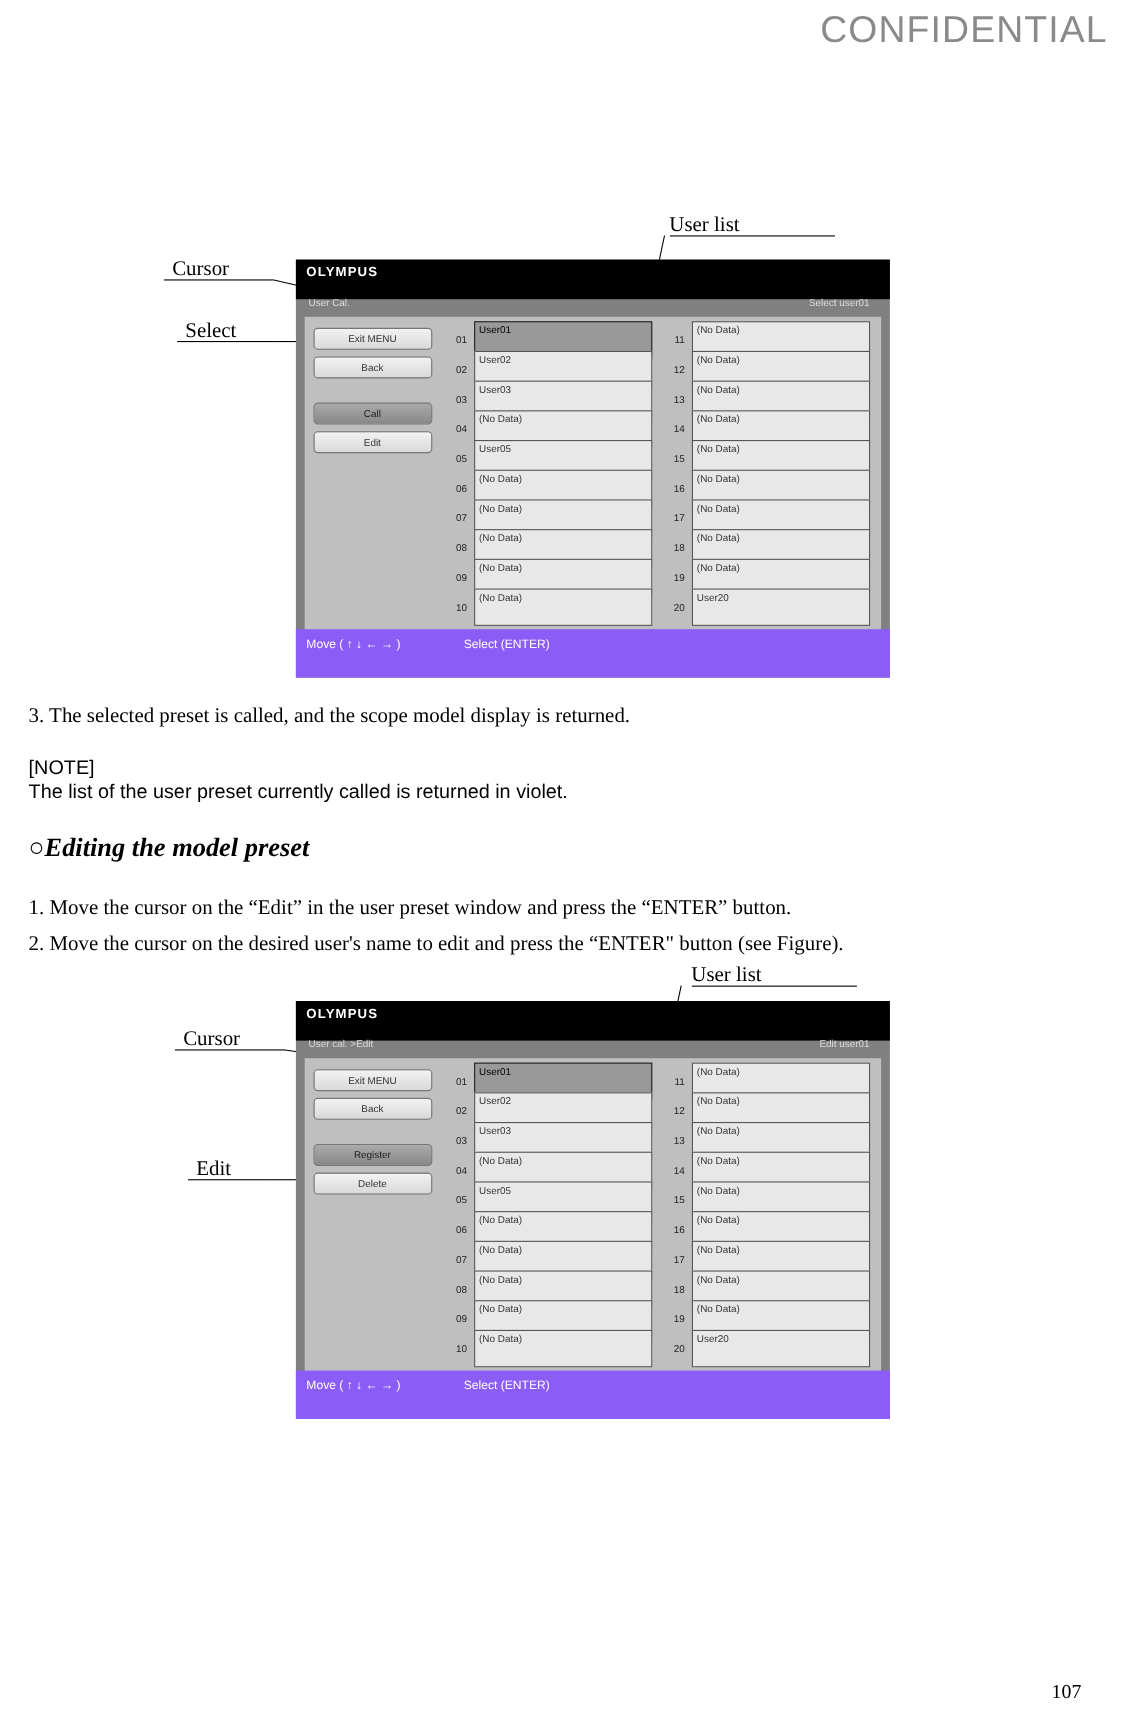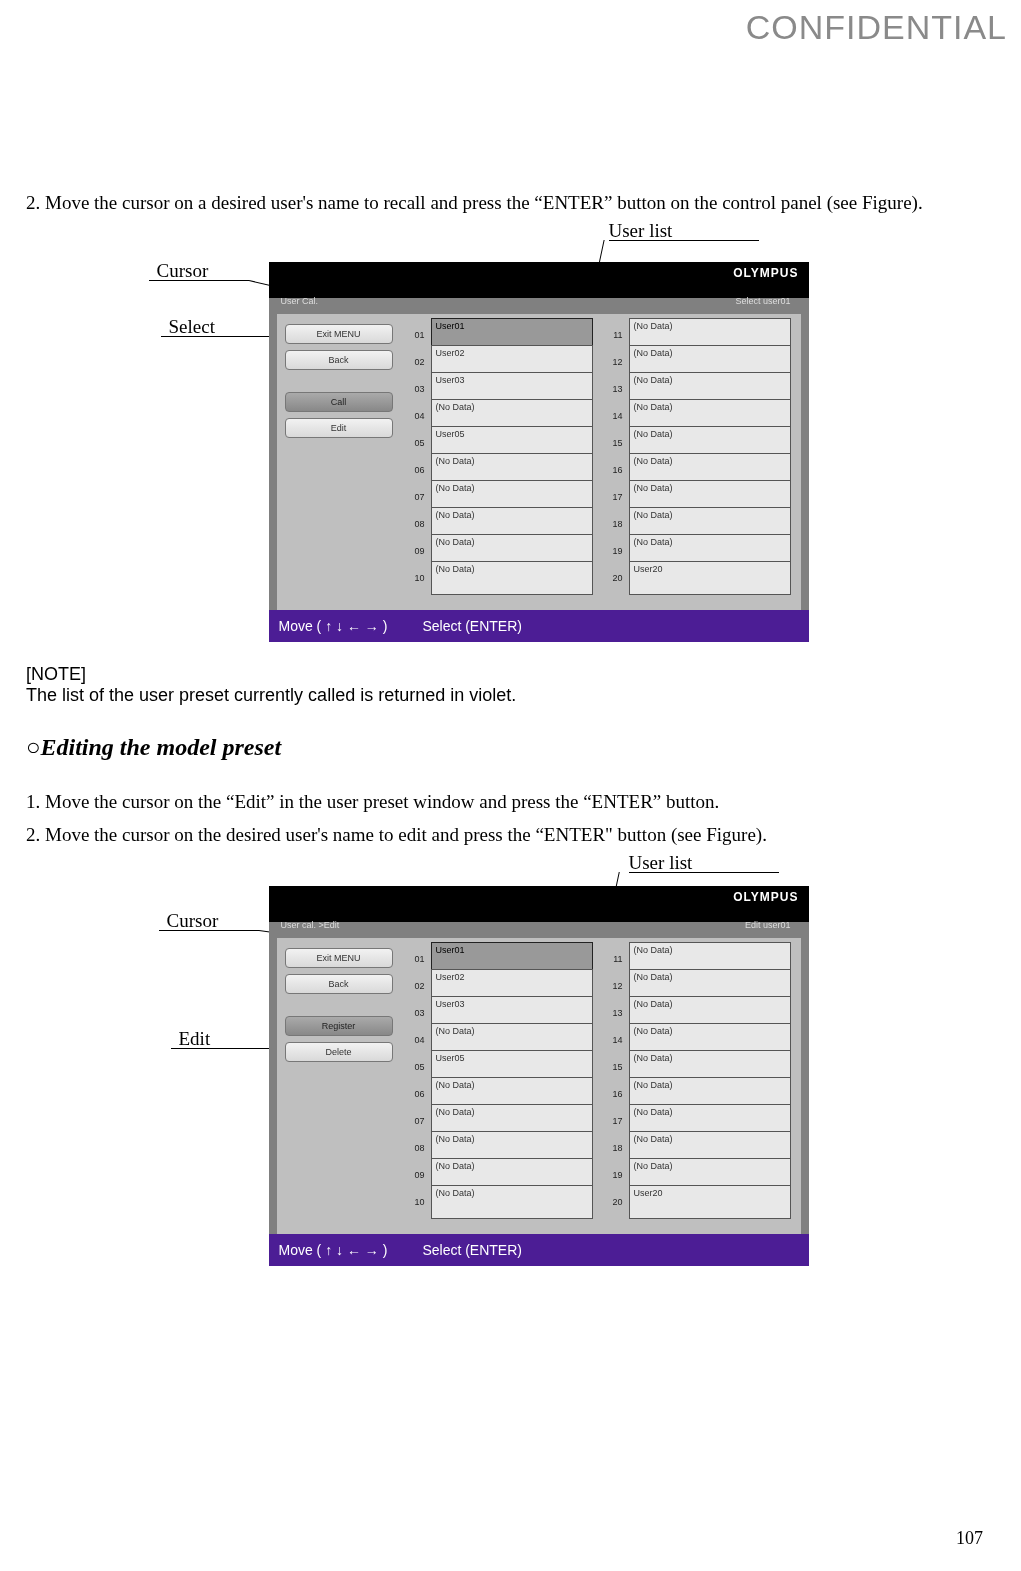--- a/index.html
+++ b/index.html
@@ -86,45 +86,44 @@
   .device .title-bar {
     position: absolute;
     top: 0; left: 0; right: 0;
     height: 36px;
     background: #000;
     color: #fff;
     font-weight: bold;
     font-size: 12px;
     padding: 4px 10px 0 10px;
     letter-spacing: 1px;
-    text-align: right;
   }
   .device .subtitle-row {
     position: absolute;
     top: 34px; left: 0; right: 0;
     height: 18px;
     font-size: 9px;
     color: #ddd;
   }
   .device .subtitle-row .left { position: absolute; left: 12px; top: 0; }
   .device .subtitle-row .right { position: absolute; right: 18px; top: 0; }
 
   .device .body-area {
     position: absolute;
     top: 52px; left: 8px; right: 8px;
     bottom: 32px;
     background: #bfbfbf;
   }
   .device .footer-bar {
     position: absolute;
     bottom: 0; left: 0; right: 0;
-    height: 32px;
-    background: #4c1d95;
+    height: 44px;
+    background: #8b5cf6;
     color: #fff;
-    font-size: 14px;
+    font-size: 11px;
     padding: 8px 10px;
   }
   .device .footer-bar .f1 { display: inline-block; width: 140px; }
   .device .footer-bar .f2 { display: inline-block; }
 
   
   .side-btns {
     position: absolute;
     top: 10px;
     left: 8px;
@@ -202,21 +201,20 @@
     font-family: "Century Schoolbook", "Times New Roman", serif;
   }
 </style>
 </head>
 <body>
 
 <div class="watermark">CONFIDENTIAL</div>
 
 <div class="page">
 
-  <p class="body-text">2. Move the cursor on a desired user's name to recall and press the “ENTER” button on the control panel (see Figure).</p>
 
   <div class="figure-wrap" style="height:420px;">
 
     <div class="callout" style="top:-6px; left:470px;">User list</div>
     <div class="callout-underline" style="top:14px; left:470px; width:150px;"></div>
     <div class="callout-line" style="top:14px; left:454px; width:1px; height:100px; transform:skewX(-12deg);"></div>
 
     <div class="callout" style="top:34px; left:18px;">Cursor</div>
     <div class="callout-underline" style="top:54px; left:10px; width:100px;"></div>
     <div class="callout-line" style="top:54px; left:110px; width:260px; height:1px; transform-origin:left; transform:rotate(13deg);"></div>
@@ -327,20 +325,21 @@
             </div>
         </div>
       </div>
       <div class="footer-bar">
         <span class="f1">Move ( ↑ ↓ ← → )</span>
         <span class="f2">Select (ENTER)</span>
       </div>
     </div>
   </div>
 
+  <p class="body-text" style="margin-top:10px; margin-bottom:24px;">3. The selected preset is called, and the scope model display is returned.</p>
 
   <p class="note-label">[NOTE]</p>
   <p class="note-body">The list of the user preset currently called is returned in violet.</p>
 
   <h2 class="section-heading">○Editing the model preset</h2>
 
   <p class="body-text" style="margin-bottom:8px;">1. Move the cursor on the “Edit” in the user preset window and press the “ENTER” button.</p>
   <p class="body-text justify">2. Move the cursor on the desired user's name to edit and press the “ENTER" button (see Figure).</p>
 
   <div class="figure-wrap" style="height:420px;">

